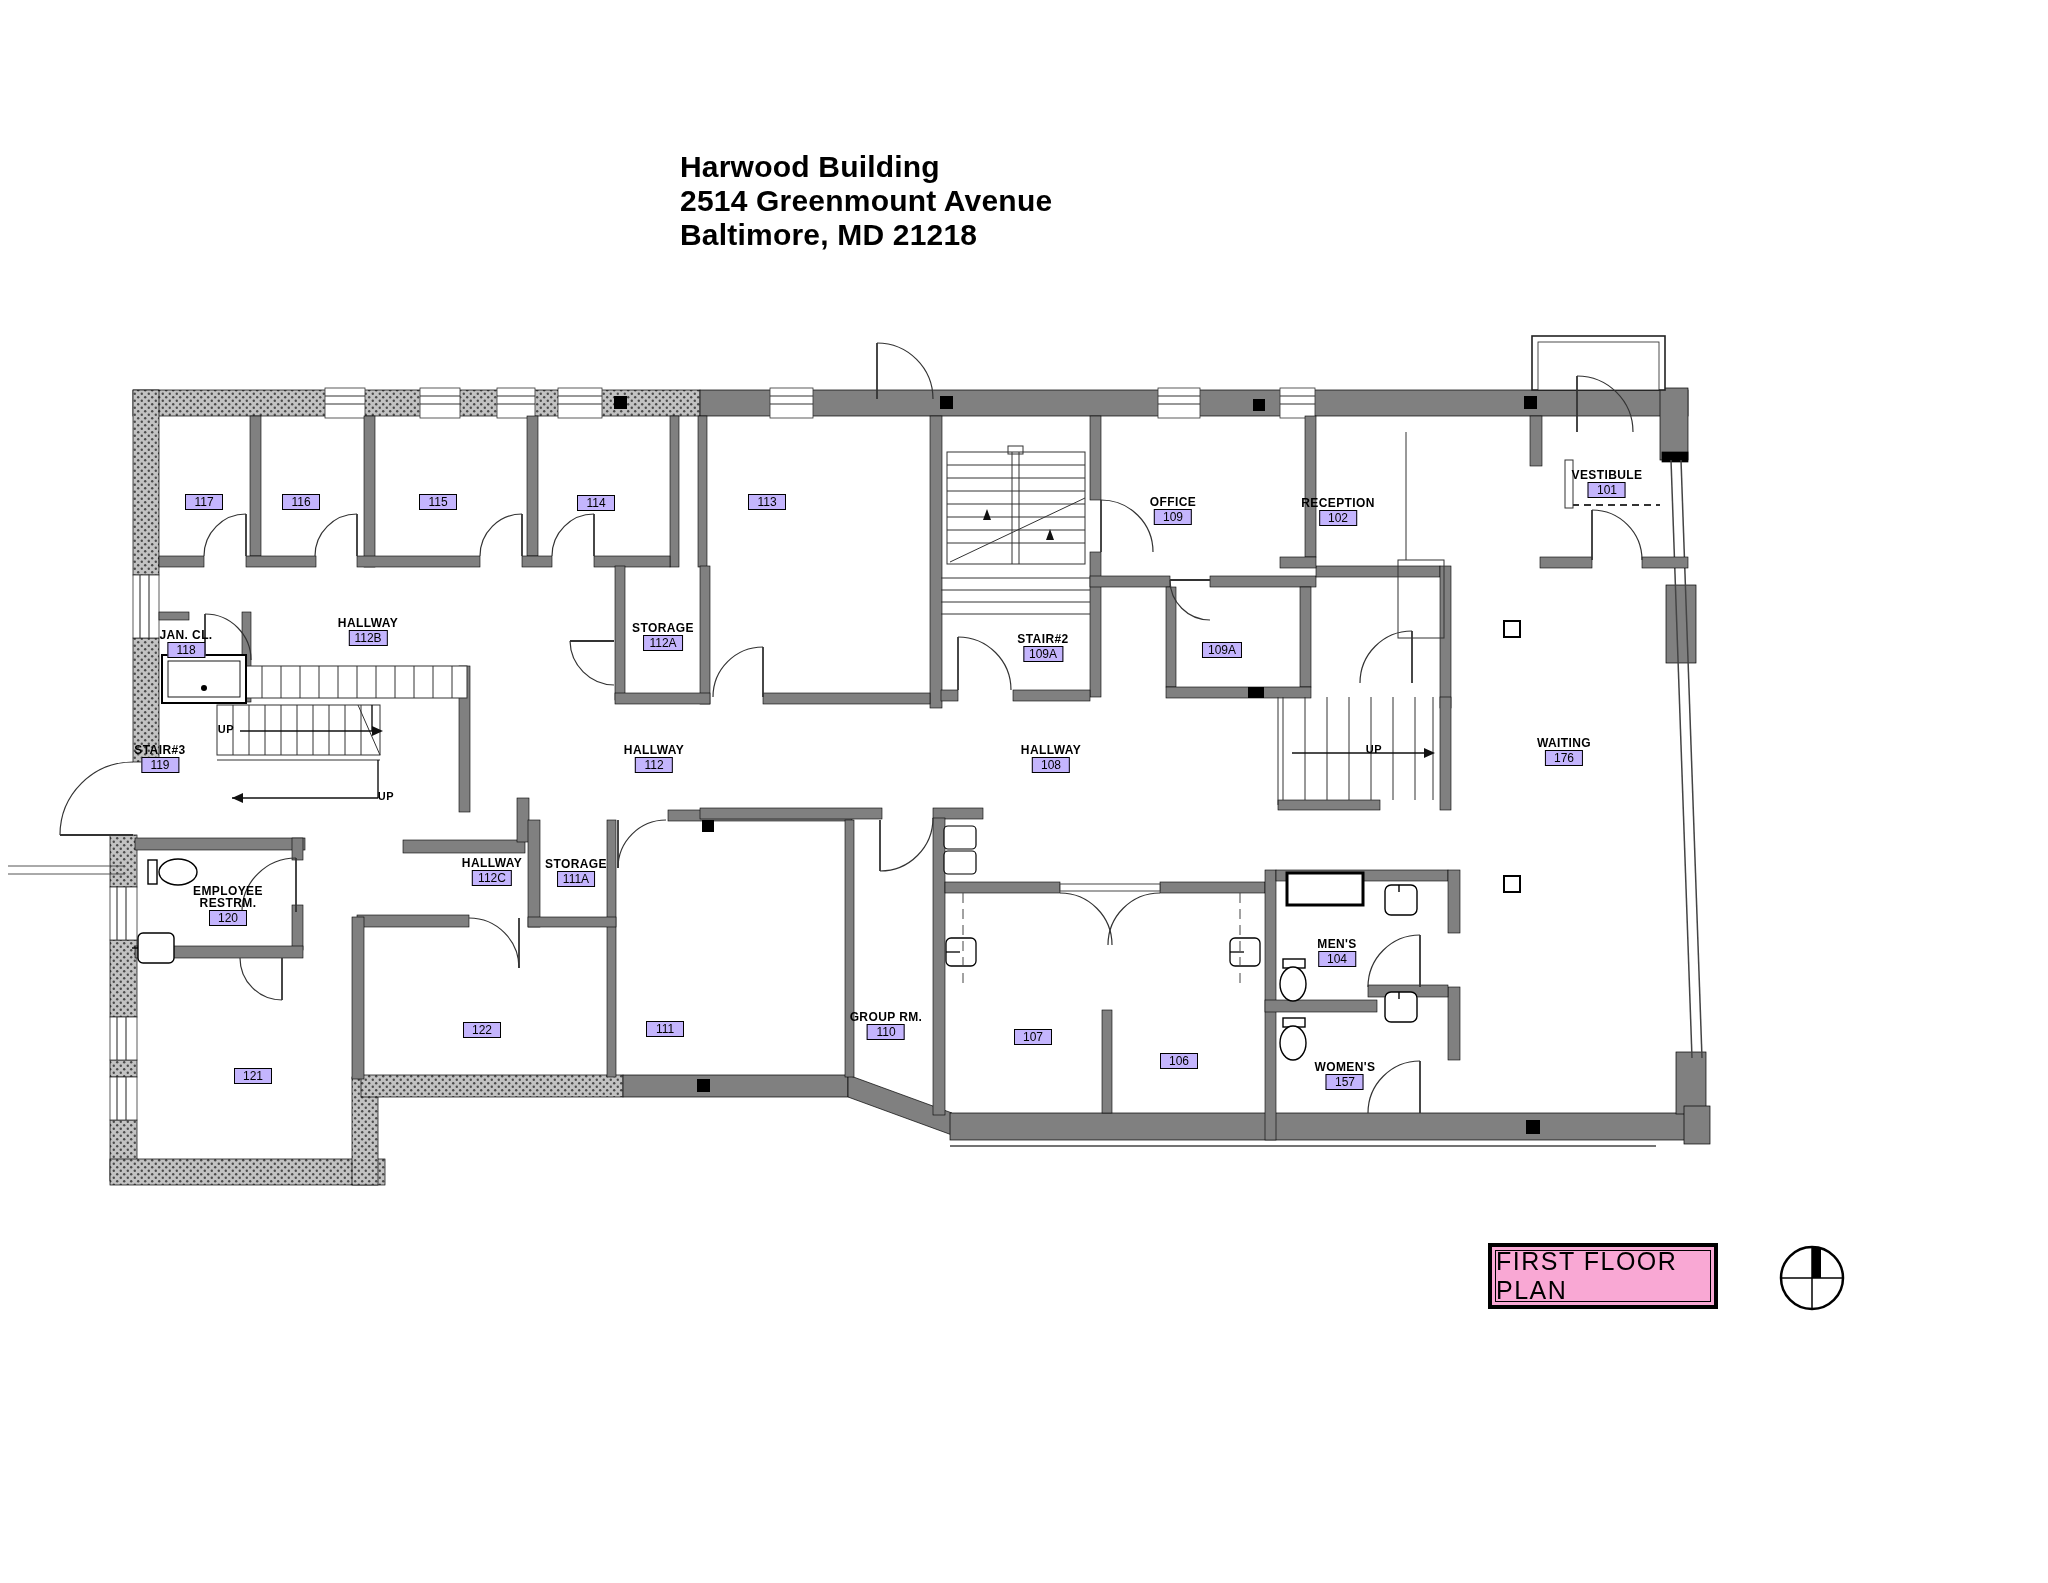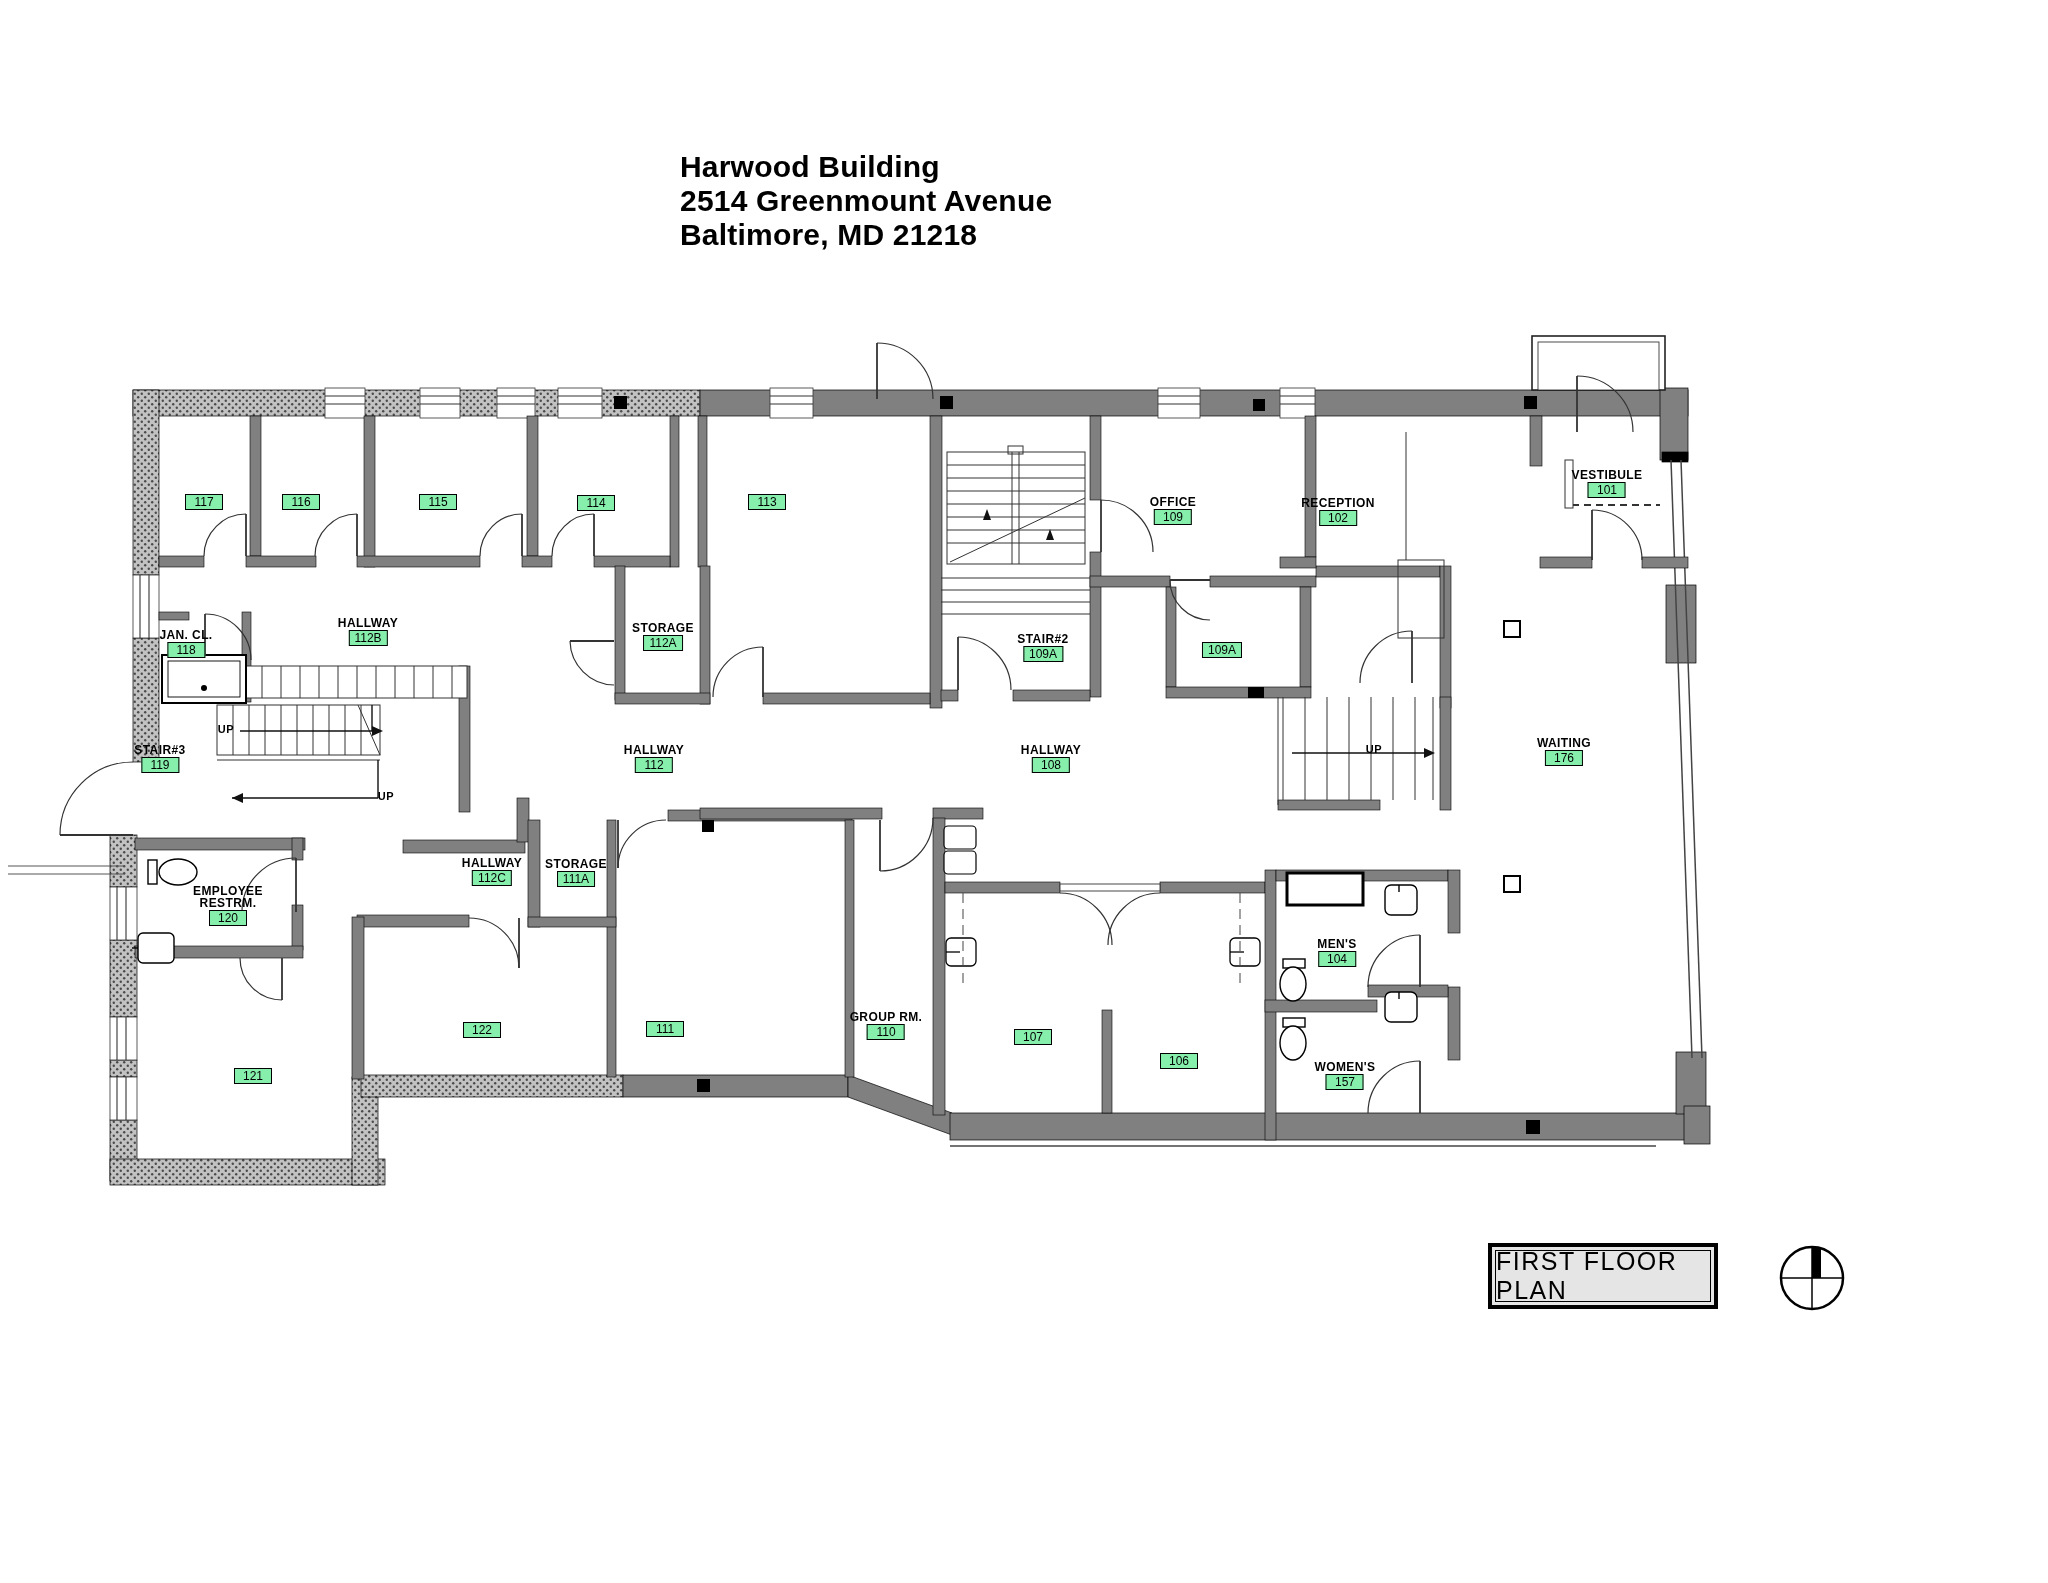--- a/index.html
+++ b/index.html
@@ -6,25 +6,25 @@
   body{width:2048px;height:1583px;position:relative;overflow:hidden;
        font-family:"Liberation Sans", sans-serif;color:#000;}
   .stage{position:absolute;inset:0;}
   svg.plan{position:absolute;left:0;top:0;}
   
   .title-block{position:absolute;left:680px;top:150px;font-size:30px;font-weight:bold;line-height:34px;letter-spacing:.2px;}
   
   .rl{position:absolute;transform:translateX(-50%);text-align:center;line-height:12px;font-size:12px;white-space:nowrap;}
   .rl .nm{display:block;letter-spacing:.4px;margin-bottom:1px;font-weight:bold;}
   .rl .nm:empty{display:none;}
-  .rl .no{display:inline-block;border:1.4px solid #000;background:#86efac;padding:0 5px;min-width:26px;font-size:12px;line-height:14px;}
+  .rl .no{display:inline-block;border:1.4px solid #000;background:#c4b5fd;padding:0 5px;min-width:26px;font-size:12px;line-height:14px;}
   .rl.wrap{white-space:normal;width:108px;transform:translateX(-50%);}
   .up{position:absolute;font-size:11px;font-weight:bold;transform:translate(-50%,-50%);letter-spacing:.5px;}
   
-  .plan-box{position:absolute;left:1488px;top:1243px;width:230px;height:66px;border:4px solid #000;box-sizing:border-box;background:#e5e5e5;}
+  .plan-box{position:absolute;left:1488px;top:1243px;width:230px;height:66px;border:4px solid #000;box-sizing:border-box;background:#f9a8d4;}
   .plan-box .inner{position:absolute;inset:3px;border:1.5px solid #000;display:flex;align-items:center;justify-content:center;}
   .plan-box .txt{font-size:25px;letter-spacing:1.5px;}
 </style>
 </head>
 <body>
 
 <div class="stage">
 
   <svg class="plan" width="2048" height="1583" viewBox="0 0 2048 1583">
     <defs>

